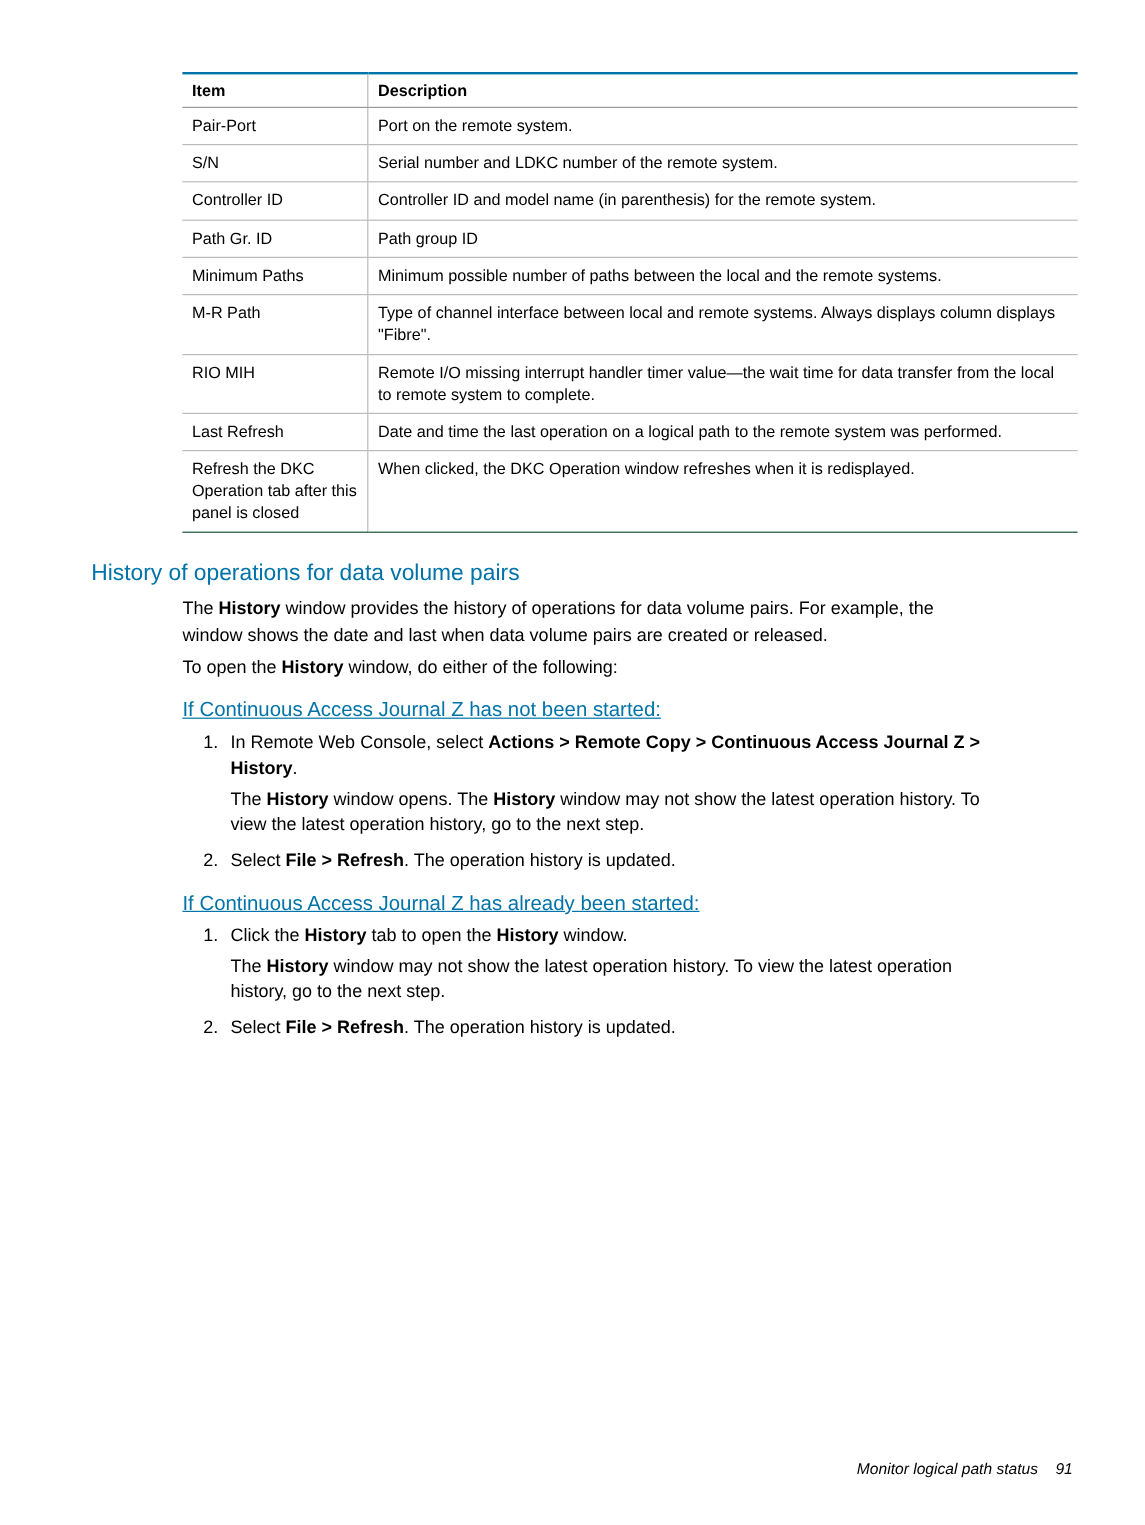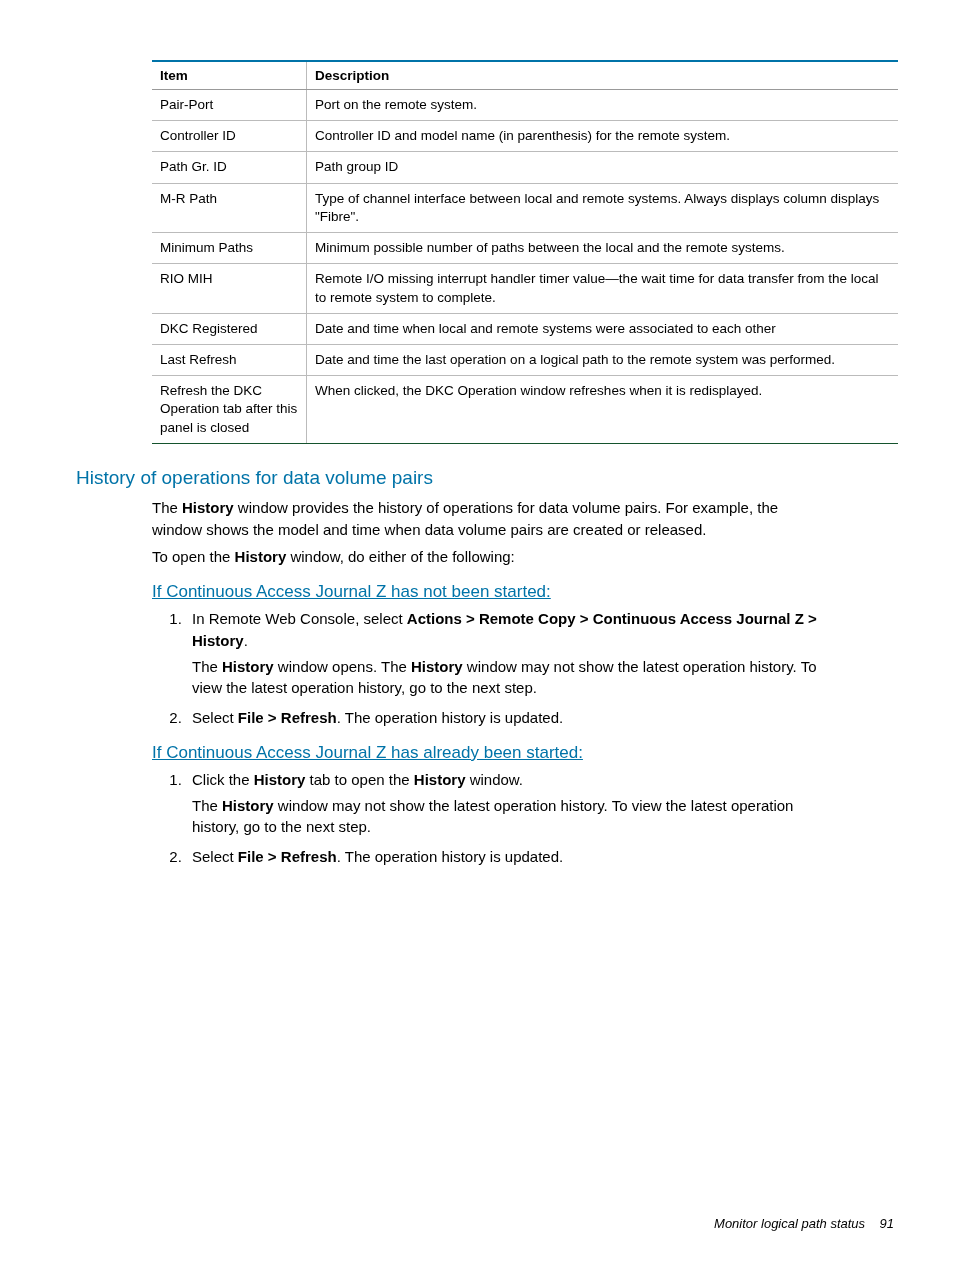--- a/index.html
+++ b/index.html
@@ -94,58 +94,58 @@
         <th>Item</th>
         <th>Description</th>
       </tr>
     </thead>
     <tbody>
       <tr>
             <td>Pair-Port</td>
             <td>Port on the remote system.</td>
           </tr>
       <tr>
+            <td>S/N</td>
+            <td>Serial number and LDKC number of the remote system.</td>
+          </tr>
+      <tr>
             <td>Controller ID</td>
             <td>Controller ID and model name (in parenthesis) for the remote system.</td>
           </tr>
       <tr>
             <td>Path Gr. ID</td>
             <td>Path group ID</td>
           </tr>
       <tr>
+            <td>Minimum Paths</td>
+            <td>Minimum possible number of paths between the local and the remote systems.</td>
+          </tr>
+      <tr>
             <td>M-R Path</td>
             <td>Type of channel interface between local and remote systems. Always displays column displays "Fibre".</td>
           </tr>
       <tr>
-            <td>Minimum Paths</td>
-            <td>Minimum possible number of paths between the local and the remote systems.</td>
-          </tr>
-      <tr>
             <td>RIO MIH</td>
             <td>Remote I/O missing interrupt handler timer value—the wait time for data transfer from the local to remote system to complete.</td>
-          </tr>
-      <tr>
-            <td>DKC Registered</td>
-            <td>Date and time when local and remote systems were associated to each other</td>
           </tr>
       <tr>
             <td>Last Refresh</td>
             <td>Date and time the last operation on a logical path to the remote system was performed.</td>
           </tr>
       <tr>
             <td>Refresh the DKC Operation tab after this panel is closed</td>
             <td>When clicked, the DKC Operation window refreshes when it is redisplayed.</td>
           </tr>
     </tbody>
   </table>
 
   <h2 class="section-heading">History of operations for data volume pairs</h2>
 
   <p class="body-text">
-    <span>The </span><b>History</b><span> window provides the history of operations for data volume pairs. For example, the window shows the model and time when data volume pairs are created or released.</span>
+    <span>The </span><b>History</b><span> window provides the history of operations for data volume pairs. For example, the window shows the date and last when data volume pairs are created or released.</span>
   </p>
   <p class="body-text">
     <span>To open the </span><b>History</b><span> window, do either of the following:</span>
   </p>
 
   <h3 class="sub-heading">If Continuous Access Journal Z has not been started:</h3>
   <ol class="steps">
     <li>
       <span>In Remote Web Console, select </span><b>Actions &gt; Remote Copy &gt; Continuous Access Journal Z &gt; History</b><span>.</span>
       <p class="inner">

